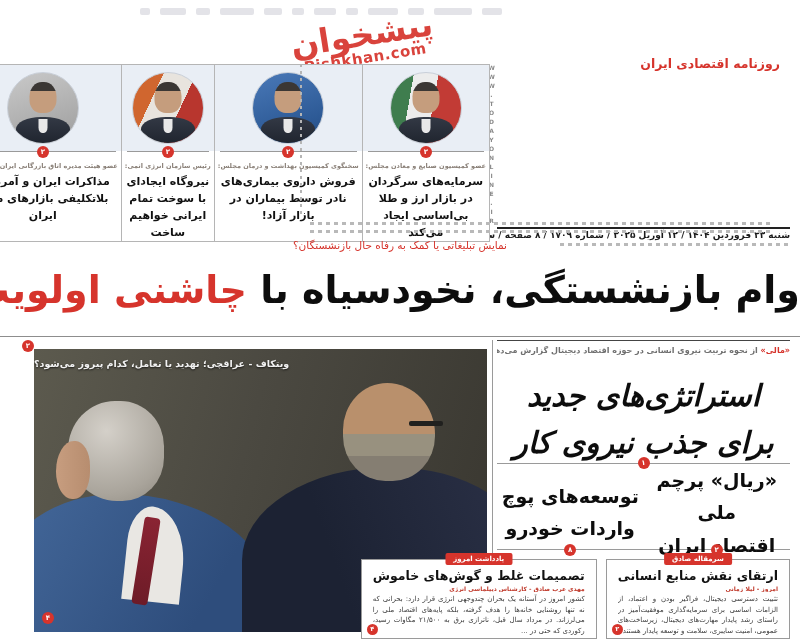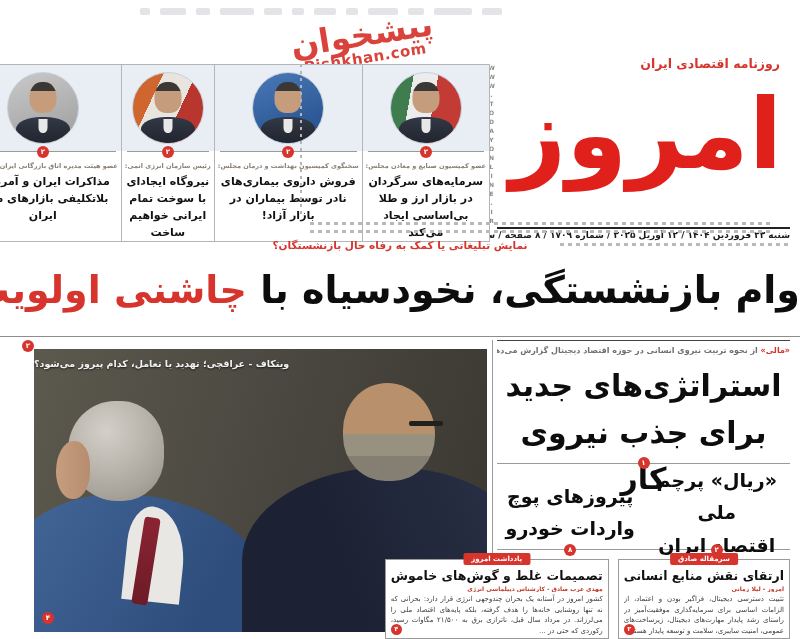--- a/index.html
+++ b/index.html
@@ -39,21 +39,21 @@
   .divider .badge { position:absolute; top:-6px; left:50%; transform:translateX(-50%); }
   .story-kicker { margin-top:10px; padding:0 3px; font-size:6.5px; font-weight:700; color:#8a8078; text-align:center; white-space:nowrap; overflow:hidden; }
   .story-title { margin-top:3px; padding:0 3px; font-size:11px; font-weight:800; color:#111; text-align:center; line-height:1.55; }
   .vdots { position:absolute; top:64px; left:300px; width:2px; height:152px; background:repeating-linear-gradient(180deg,#b5b5b5 0 3px,transparent 3px 7px); }
   .dash-left { position:absolute; top:222px; left:310px; right:30px; height:12px;
     background:repeating-linear-gradient(90deg,#b9b9b9 0 4px,transparent 4px 8px);
     -webkit-mask:linear-gradient(180deg,#000 0 3px,transparent 3px 8px,#000 8px 11px,transparent 11px);
             mask:linear-gradient(180deg,#000 0 3px,transparent 3px 8px,#000 8px 11px,transparent 11px); }
 
   
-  .lead-kicker { position:absolute; top:239px; left:0; width:800px; text-align:center; color:#d6342c; font-size:10.5px; font-weight:700; }
+  .lead-kicker { position:absolute; top:239px; left:0; width:800px; text-align:center; color:#d6342c; font-size:10.5px; font-weight:400; }
   .lead-title { position:absolute; top:254px; left:0; width:800px; text-align:center; font-size:38px; font-weight:900; letter-spacing:-1px; line-height:1.9; white-space:nowrap; }
   .lead-title .t-black { color:#0d0d0d; }
   .lead-title .t-red { color:#d6342c; }
   .rule-main { position:absolute; top:336px; left:0; width:800px; border-top:1px solid #8d8d8d; }
 
   
   .photo-badge-top { position:absolute; top:340px; right:766px; }
   .photo { position:absolute; top:349px; right:313px; left:34px; height:283px; overflow:hidden; background:linear-gradient(105deg,#5c5a4e 0%,#4b4941 45%,#393730 100%); }
   .fig { position:absolute; }
   .fl-hair { left:34px; top:52px; width:96px; height:100px; background:radial-gradient(circle at 40% 30%,#d4d0c9,#a9a49b 70%,#8f8a81); border-radius:52% 48% 46% 54%; }
@@ -68,29 +68,29 @@
   .photo-kicker { position:absolute; top:9px; left:0; width:100%; text-align:left; color:#f2f2f2; font-size:9.5px; font-weight:700; text-shadow:0 1px 2px rgba(0,0,0,.7); }
   .photo-title { position:absolute; top:24px; left:0; width:100%; text-align:center; color:#fff; font-size:31px; font-weight:900; text-shadow:0 2px 4px rgba(0,0,0,.75); }
   .photo-badge-bottom { position:absolute; left:8px; bottom:8px; }
 
   
   .vsep { position:absolute; top:340px; left:492px; height:299px; border-left:1px solid #9a9a9a; }
   .right-col { position:absolute; top:340px; left:497px; width:293px; height:299px; }
   .rc-topline { border-top:1px solid #444; }
   .report-kicker { margin-top:5px; text-align:center; font-size:8px; font-weight:700; color:#6f6f6f; white-space:nowrap; overflow:hidden; }
   .report-kicker .hl { color:#d6342c; }
-  .report-title { margin-top:8px; text-align:center; font-size:30px; font-weight:900; color:#0d0d0d; line-height:1.55; letter-spacing:-1px; }
+  .report-title { margin-top:18px; text-align:center; font-size:30px; font-weight:900; color:#0d0d0d; line-height:1.55; letter-spacing:-1px;font-style:italic; }
   .teasers { position:absolute; top:123px; left:0; width:100%; height:87px; display:grid; grid-template-columns:1fr 1fr; border-top:1px solid #9a9a9a; border-bottom:1px solid #9a9a9a; }
   .teasers > .t-badge-top { position:absolute; top:-7px; left:50%; transform:translateX(-50%); }
   .teaser-cell { display:flex; flex-direction:column; justify-content:center; text-align:center; font-size:19px; font-weight:900; color:#0d0d0d; line-height:1.7; }
   .teaser-cell:first-child { border-left:1px solid #9a9a9a; }
   .t-badge-b1 { position:absolute; bottom:-7px; right:calc(25% - 6px); }
   .t-badge-b2 { position:absolute; bottom:-7px; right:calc(75% - 6px); }
   .boxes { position:absolute; top:219px; left:0; width:100%; height:80px; display:flex; gap:9px; }
-  .mini-box { flex:1; border:1px solid #9a9a9a; position:relative; background:#fff; padding:8px 5px 3px; }
+  .mini-box { flex:1; border:1px solid #9a9a9a; position:relative; background:#fff; padding:8px 11px 3px; }
   .tag { position:absolute; top:-7px; left:50%; transform:translateX(-50%); background:#d6342c; color:#fff; font-size:7px; font-weight:700; padding:2px 8px; border-radius:2px; white-space:nowrap; }
   .mini-title { text-align:center; font-size:12.5px; font-weight:900; color:#111; white-space:nowrap; overflow:hidden; }
   .mini-byline { margin-top:2px; text-align:right; font-size:6px; font-weight:700; color:#c0392b; white-space:nowrap; overflow:hidden; }
   .mini-body { margin-top:2px; font-size:7px; color:#3a3a3a; line-height:1.5; text-align:justify; height:42px; overflow:hidden; }
   .mini-badge { position:absolute; bottom:3px; left:5px; width:11px; height:11px; font-size:6.5px; }
 </style>
 </head>
 <body>
 
 <div class="page">
@@ -108,21 +108,20 @@
     <span class="blip" style="width:16px"></span>
     <span class="blip" style="width:38px"></span>
     <span class="blip" style="width:20px"></span>
   </div>
 
   <div class="watermark">
     <div class="wm-fa">پیشخوان</div>
     <div class="wm-en">Pishkhan.com</div>
   </div>
   <div class="tagline">روزنامه اقتصادی ایران</div>
-  <div class="logo">امروز</div>
   <div class="site-vert">WWW.TODAYONLINE.IR</div>
   <div class="mast-rule"></div>
   <div class="dateline">شنبه ۲۳ فروردین ۱۴۰۴ / ۱۲ آوریل ۲۰۲۵ / شماره ۱۷۰۹ / ۸ صفحه / سال هفتم / ۱۰۰۰۰ تومان</div>
   <div class="dash-right"></div>
 
   <div class="top-stories">
 
     <div class="story-cell">
       <div class="ph-zone">
         <div class="ph-circle bd-flag1">
@@ -211,21 +210,21 @@
       <div>برای جذب نیروی کار</div>
     </div>
 
     <div class="teasers">
       <span class="badge t-badge-top">۱</span>
       <div class="teaser-cell">
         <div>«ریال» پرچم ملی</div>
         <div>اقتصاد ایران</div>
       </div>
       <div class="teaser-cell">
-        <div>پیروز‌های پوچ</div>
+        <div>توسعه‌های پوچ</div>
         <div>واردات خودرو</div>
       </div>
       <span class="badge t-badge-b1">۲</span>
       <span class="badge t-badge-b2">۸</span>
     </div>
 
     <div class="boxes">
       <div class="mini-box">
         <span class="tag">سرمقاله صادق</span>
         <div class="mini-title">ارتقای نقش منابع انسانی</div>

